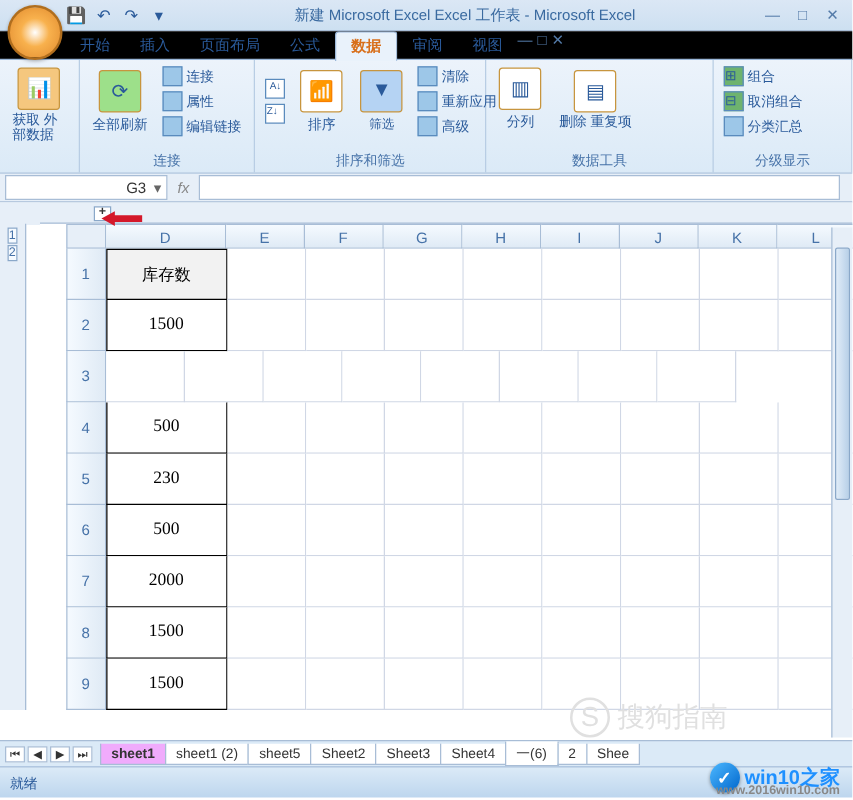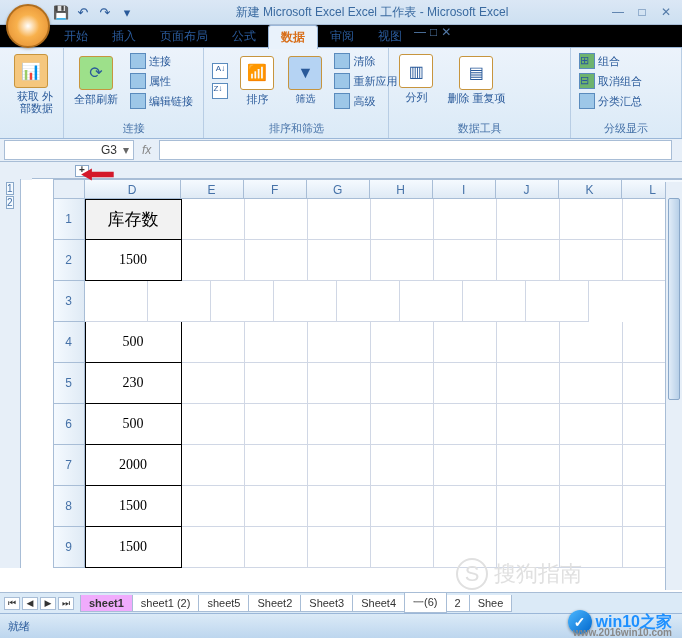--- a/index.html
+++ b/index.html
@@ -36,21 +36,21 @@
   .arrow { position:absolute; left:88px; top:-2px; color:#d4182a; font-size:24px; transform:scaleX(1.8); }
   .colheads { display:flex; height:20px; margin-left:32px; }
   .colheads .corner { width:30px; background:#e7eff8; border:1px solid #a8bdd6; }
   .ch { width:62px; text-align:center; background:linear-gradient(#f5faff,#dfeaf5); border:1px solid #a8bdd6; border-left:none; color:#4672a8; line-height:20px; }
   .ch.colD { width:95px; }
   .rows { margin-left:32px; }
   .row-g { display:flex; height:41px; }
   .rh { width:30px; background:linear-gradient(90deg,#f5faff,#dfeaf5); border:1px solid #a8bdd6; border-top:none; text-align:center; color:#4672a8; line-height:41px; font-size:12px; }
   .cell { border-right:1px solid #d0d7e5; border-bottom:1px solid #d0d7e5; background:#fff; display:flex; align-items:center; justify-content:center; font-size:14px; color:#000; }
   .cell.colD { width:95px; border:1px solid #000; border-top:none; font-family:SimSun; }
-  .cell.colD.header { background:#f2f2f2; border-top:1px solid #000; font-size:17px; }
+  .cell.colD.header { background:#f2f2f2; border-top:1px solid #000; font-size:13px; }
   .cell.other { width:62px; }
   .tabs-bottom { height:20px; background:#dbeaf7; border-top:1px solid #a8bdd6; display:flex; align-items:center; font-size:11px; color:#333; padding-left:4px; overflow:hidden; }
   .tabs-bottom .nav { display:flex; gap:2px; margin-right:6px; }
   .tabs-bottom .nav span { width:14px; text-align:center; border:1px solid #a8bdd6; font-size:9px; background:#fff; }
   .stab { padding:2px 8px; background:#fff; border:1px solid #a8bdd6; border-top:none; margin-right:-1px; }
   .stab.active { background:#f0abfc; font-weight:bold; }
   .status { height:24px; background:linear-gradient(#dbeaf7,#bdd6ee); border-top:1px solid #9bb7d8; display:flex; align-items:center; padding:0 8px; color:#2a5a9a; font-size:11px; }
   .watermark { position:absolute; right:10px; bottom:6px; display:flex; align-items:center; gap:4px; color:#1e90ff; font-size:16px; font-weight:bold; z-index:10; }
   .watermark .url { font-size:10px; color:#888; position:absolute; right:0; bottom:-4px; }
   .watermark .logo { width:24px; height:24px; border-radius:50%; background:linear-gradient(135deg,#4db8ff,#0066cc); color:#fff; display:flex; align-items:center; justify-content:center; font-size:14px; box-shadow:0 1px 3px rgba(0,0,0,.4); }
@@ -90,21 +90,21 @@
     <span>—</span>
     <span>□</span>
     <span>✕</span>
   </div>
 </div>
 
 <div class="ribbon">
   <div class="group" style="width:52px">
     <div class="bigbtn">
       <div class="ico">📊</div>
-      <span style="font-size:11px;text-align:right;line-height:12px">获取
+      <span style="font-size:11px;text-align:left;line-height:12px">获取
 外部数据</span>
     </div>
     <div class="group-label"></div>
   </div>
   <div class="group" style="width:130px">
     <div class="row">
       <div class="bigbtn">
         <div class="ico" style="background:#9de08a">⟳</div>
         <span style="font-size:11px">全部刷新</span>
       </div>

